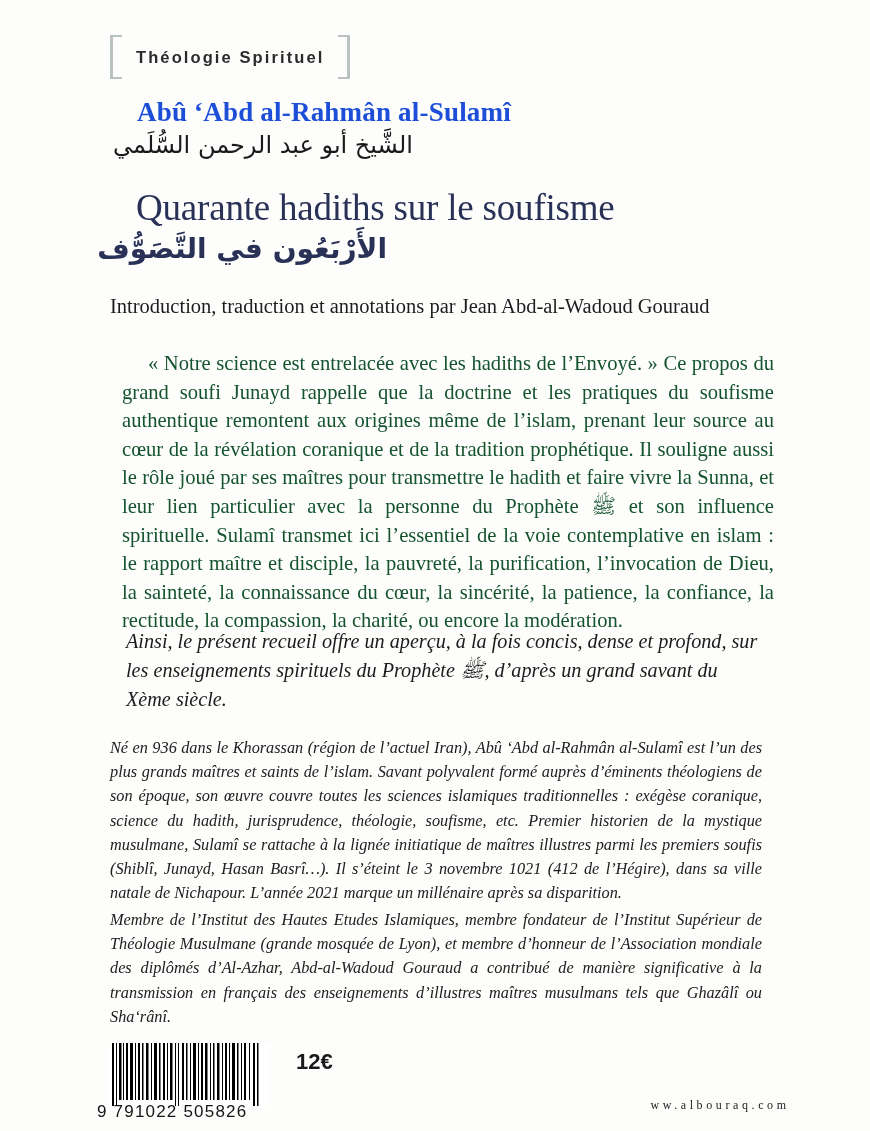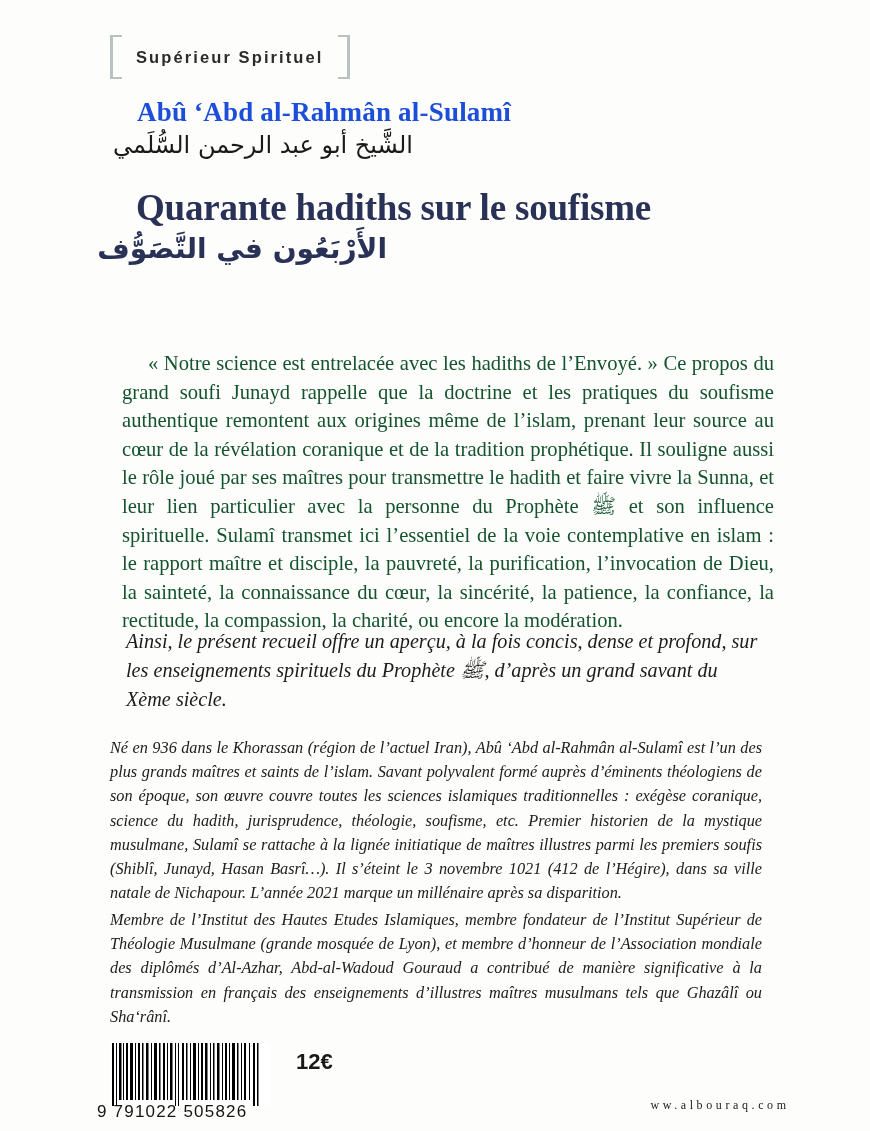--- a/index.html
+++ b/index.html
@@ -71,21 +71,21 @@
     font-size: 24px;
     color: #1a1a1a;
     white-space: nowrap;
     padding-left: 16px;
   }
   .title-latin {
     position: absolute;
     left: 136px;
     top: 186px;
     font-family: "Liberation Serif", serif;
-    font-weight: 700;
+    font-weight: 400;
     font-size: 37px;
     color: #2a3157;
     letter-spacing: -0.2px;
     white-space: nowrap;
   }
   .title-arabic {
     position: absolute;
     left: 137px;
     top: 232px;
     width: 250px;
@@ -203,28 +203,29 @@
     white-space: nowrap;
   }
 </style>
 </head>
 <body>
 
 <div class="page">
 
   <div class="series-wrap">
     <span class="bracket left"></span>
-    <span class="series-label">Supérieur Spirituel</span>
+    <span class="series-label">Théologie Spirituel</span>
     <span class="bracket right"></span>
   </div>
 
   <div class="author-latin">Abû ‘Abd al-Rahmân al-Sulamî</div>
   <div class="author-arabic">الشَّيخ أبو عبد الرحمن السُّلَمي</div>
   <div class="title-latin">Quarante hadiths sur le soufisme</div>
   <div class="title-arabic">الأَرْبَعُون في التَّصَوُّف</div>
+  <div class="credits">Introduction, traduction et annotations par Jean Abd-al-Wadoud Gouraud</div>
 
   <p class="blurb">« Notre science est entrelacée avec les hadiths de l’Envoyé. » Ce propos du grand soufi Junayd rappelle que la doctrine et les pratiques du soufisme authentique remontent aux origines même de l’islam, prenant leur source au cœur de la révélation coranique et de la tradition prophétique. Il souligne aussi le rôle joué par ses maîtres pour transmettre le hadith et faire vivre la Sunna, et leur lien particulier avec la personne du Prophète ﷺ et son influence spirituelle. Sulamî transmet ici l’essentiel de la voie contemplative en islam : le rapport maître et disciple, la pauvreté, la purification, l’invocation de Dieu, la sainteté, la connaissance du cœur, la sincérité, la patience, la confiance, la rectitude, la compassion, la charité, ou encore la modération.</p>
   <p class="blurb-italic">Ainsi, le présent recueil offre un aperçu, à la fois concis, dense et profond, sur les enseignements spirituels du Prophète ﷺ, d’après un grand savant du Xème siècle.</p>
 
   <p class="bio bio-1">Né en 936 dans le Khorassan (région de l’actuel Iran), Abû ‘Abd al-Rahmân al-Sulamî est l’un des plus grands maîtres et saints de l’islam. Savant polyvalent formé auprès d’éminents théologiens de son époque, son œuvre couvre toutes les sciences islamiques traditionnelles : exégèse coranique, science du hadith, jurisprudence, théologie, soufisme, etc. Premier historien de la mystique musulmane, Sulamî se rattache à la lignée initiatique de maîtres illustres parmi les premiers soufis (Shiblî, Junayd, Hasan Basrî…). Il s’éteint le 3 novembre 1021 (412 de l’Hégire), dans sa ville natale de Nichapour. L’année 2021 marque un millénaire après sa disparition.</p>
   <p class="bio bio-2">Membre de l’Institut des Hautes Etudes Islamiques, membre fondateur de l’Institut Supérieur de Théologie Musulmane (grande mosquée de Lyon), et membre d’honneur de l’Association mondiale des diplômés d’Al-Azhar, Abd-al-Wadoud Gouraud a contribué de manière significative à la transmission en français des enseignements d’illustres maîtres musulmans tels que Ghazâlî ou Sha‘rânî.</p>
 
   <div class="barcode">
     <svg width="160" height="63" viewBox="0 0 160 63" aria-hidden="true">
       <rect x="0" y="0" width="160" height="63" fill="#ffffff"></rect>

